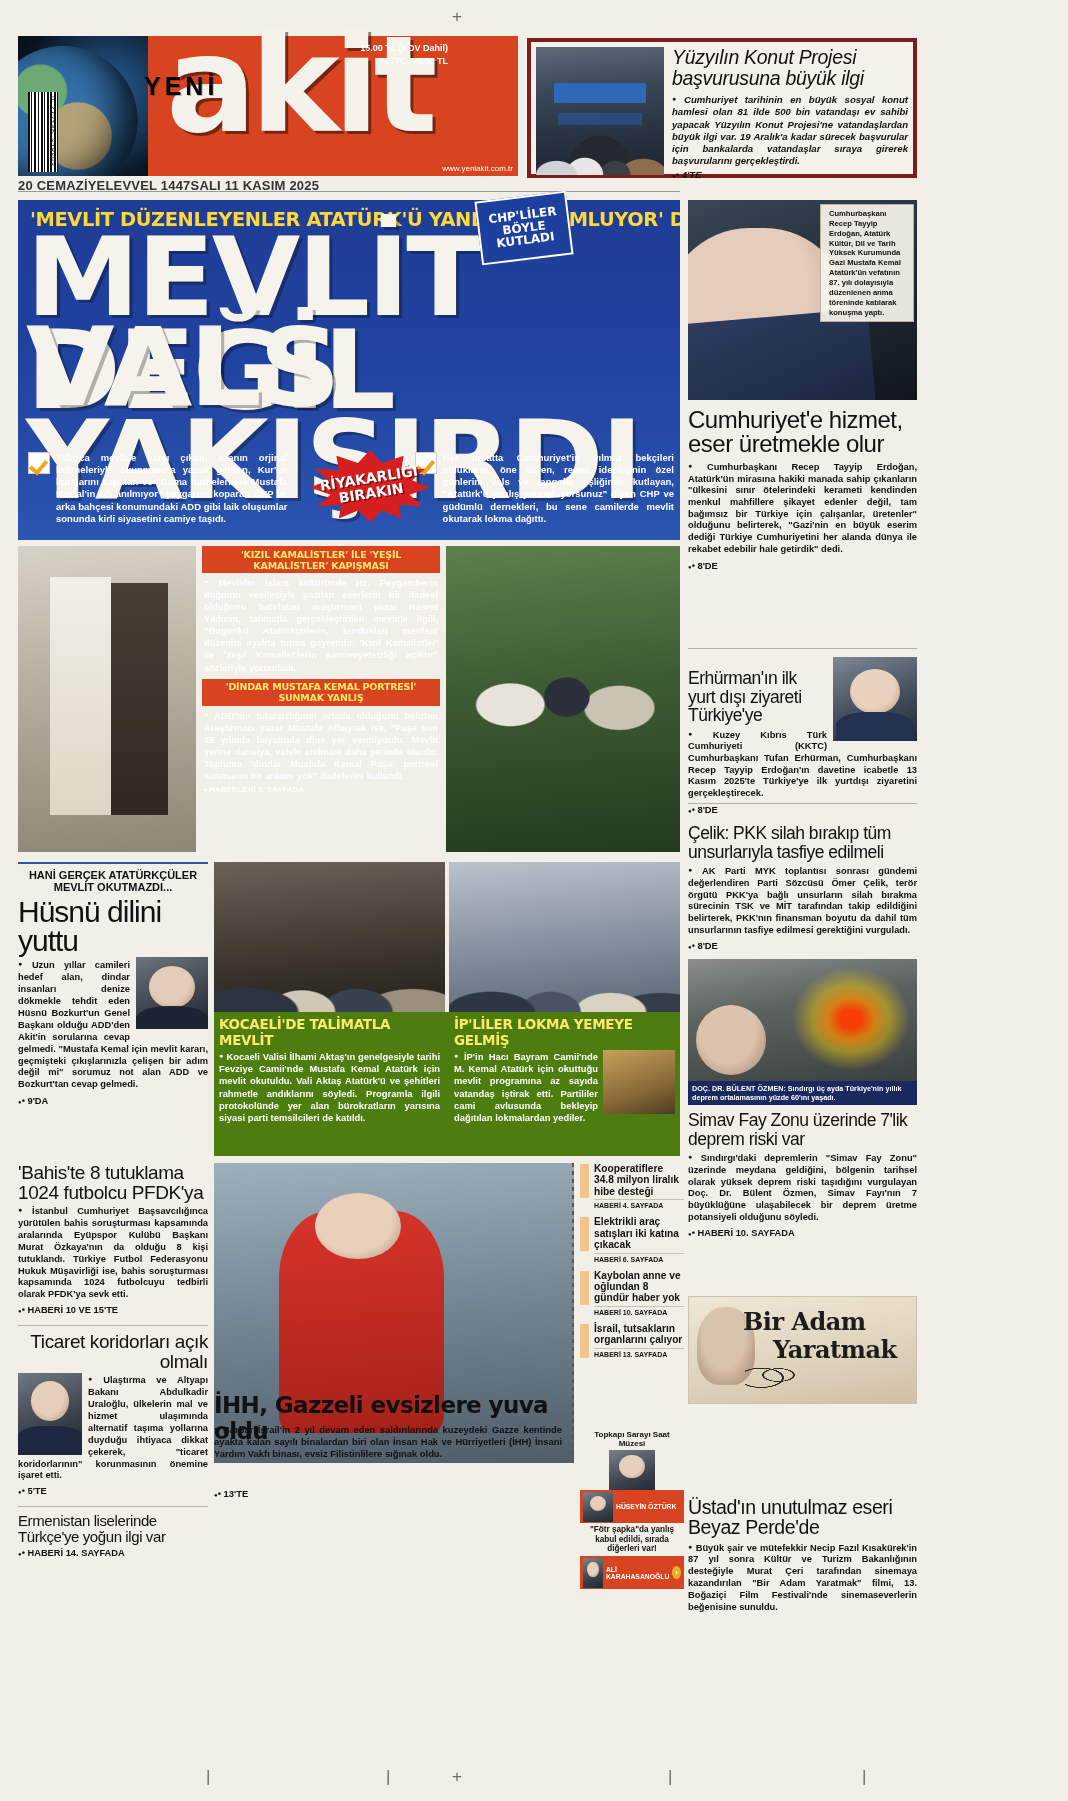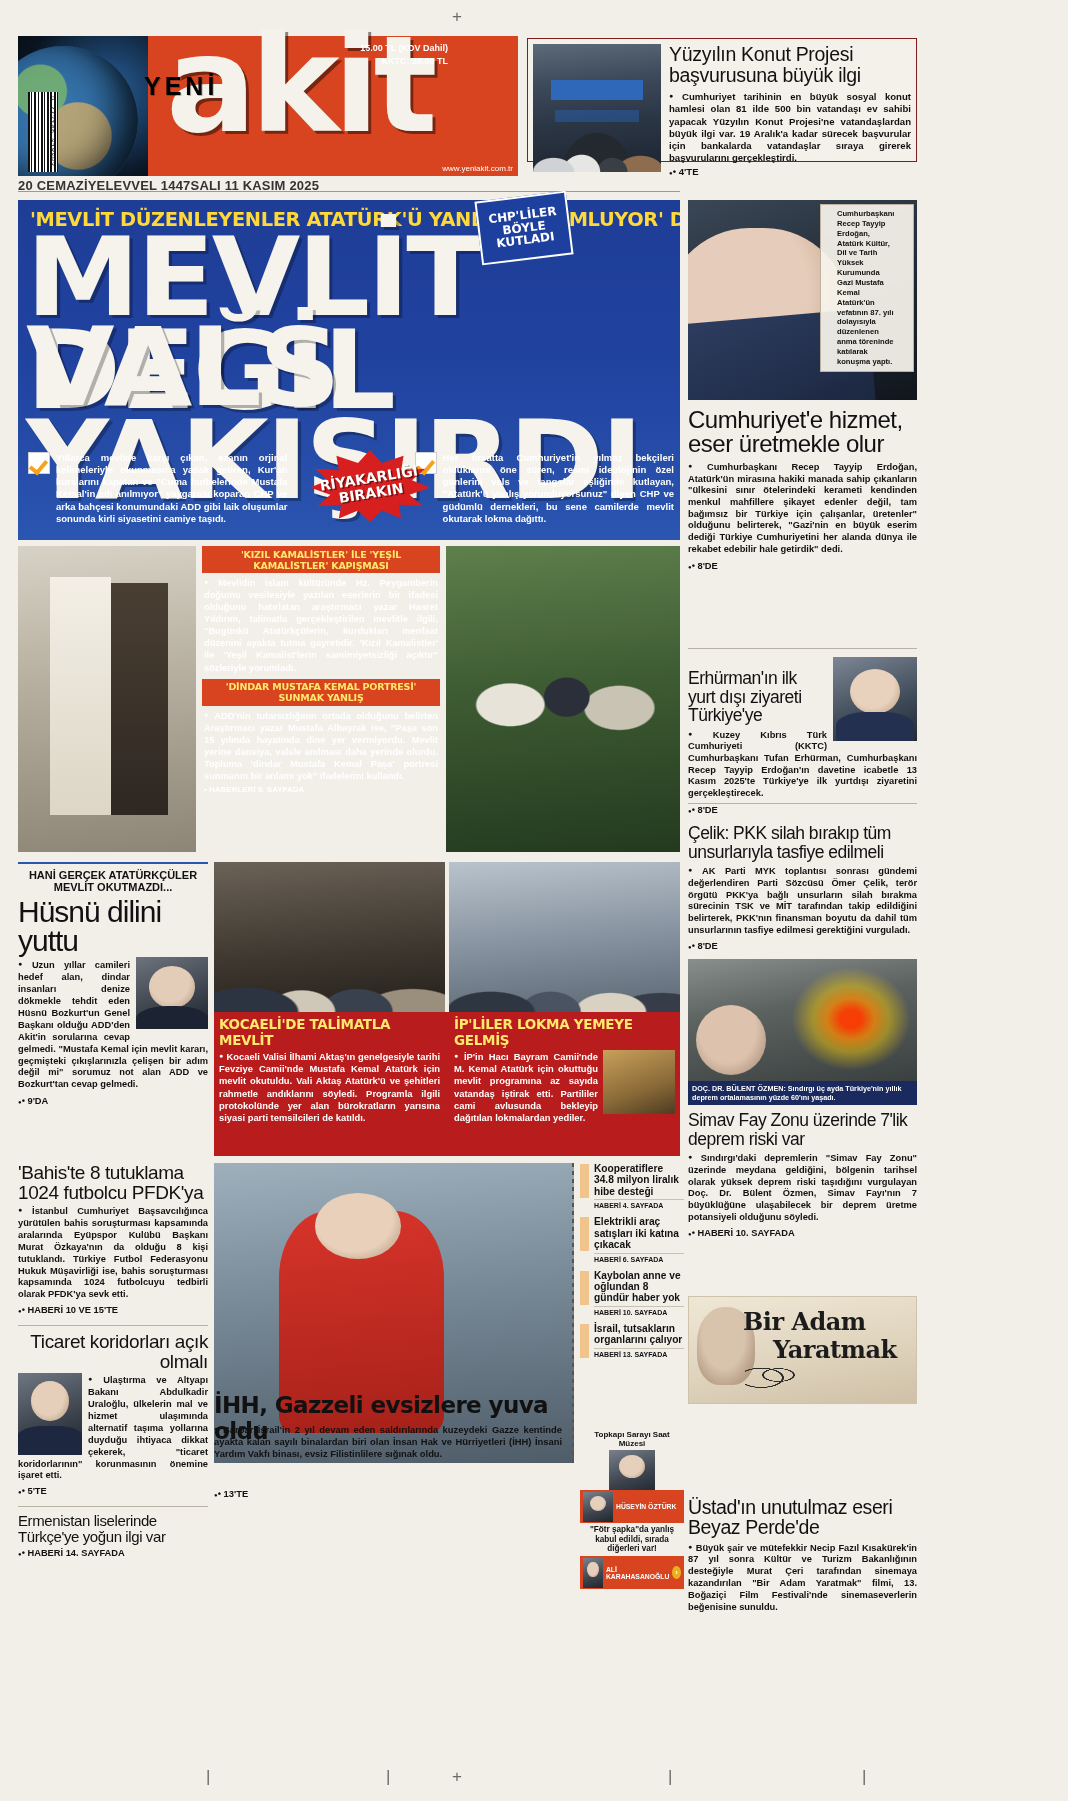--- a/index.html
+++ b/index.html
@@ -61,22 +61,22 @@
   }
 
   .dateline {
     position:absolute; left:18px; top:178px; width:662px; height:14px;
     border-bottom:1.5px solid #9a9a9a; display:flex; justify-content:flex-start;
     font-size:13px; color:#333; font-weight:700; letter-spacing:.2px;
   }
 
   
   .teaser {
-    position:absolute; left:527px; top:38px; width:390px; height:124px;
-    border:1px solid #7f1d1d; background:#f4f1ea; padding:5px; display:flex; gap:8px;
+    position:absolute; left:527px; top:38px; width:390px; height:140px;
+    border:4px solid #7f1d1d; background:#f4f1ea; padding:5px; display:flex; gap:8px;font-style:italic;
   }
   .teaser-photo {
     width:128px; height:128px; flex:0 0 128px;
     background:linear-gradient(175deg,#5d6a78 0%,#3d4a5b 30%,#2b3645 60%,#1d2430 100%);
     position:relative; overflow:hidden;
   }
   .teaser-photo::before{
     content:""; position:absolute; left:14%; top:28%; width:72%; height:16%;
     background:#2f68b8; box-shadow:0 26px 0 -4px rgba(40,90,160,.6);
   }
@@ -159,21 +159,21 @@
     content:""; position:absolute; left:-26px; top:28px; width:190px; height:200px;
     border-radius:46% 46% 40% 40%;
     background:radial-gradient(ellipse at 42% 32%, #e6cdbb 0 42%, #c9a991 70%, #8e6f5d 100%);
   }
   .erd-photo::after{
     content:""; position:absolute; left:-46px; bottom:-10px; width:230px; height:92px;
     background:linear-gradient(160deg,#2f3f63 0%,#1c2740 100%);
     transform:rotate(-5deg);
   }
   .erd-cap {
-    position:absolute; left:820px; top:204px; width:94px; padding:4px 16px;
+    position:absolute; left:820px; top:204px; width:94px; padding:4px 8px;
     background:rgba(248,244,236,.93); border:1px solid #bdb2a2;
     font-size:7.6px; line-height:1.3; font-weight:700; color:#111; z-index:4;
   }
 
   
   .rcol { position:absolute; left:688px; width:229px; }
   .r-h {
     font-size:24px; line-height:1.02; color:#111; letter-spacing:-.5px; font-weight:400;
   }
   .r-h.small { font-size:17.5px; line-height:1.06;margin-top:20px; }
@@ -321,21 +321,21 @@
   }
   .bp-p2 { width:231px; height:150px; background:linear-gradient(175deg,#b9c3cc 0%,#8894a1 50%,#5b6874 100%); position:relative; overflow:hidden;}
   .bp-p2::after{
     content:""; position:absolute; left:0; bottom:0; width:100%; height:58%;
     background:
       radial-gradient(ellipse at 18% 100%, #2e3642 0 16%, transparent 17%),
       radial-gradient(ellipse at 44% 100%, #4a5361 0 16%, transparent 17%),
       radial-gradient(ellipse at 70% 100%, #d9d2c2 0 15%, transparent 16%),
       radial-gradient(ellipse at 92% 100%, #363d49 0 15%, transparent 16%);
   }
-  .bp-blue { background:#b91c1c; display:flex; gap:4px; margin-top:0; height:144px;justify-content:center;}
+  .bp-blue { background:#4d7c0f; display:flex; gap:4px; margin-top:0; height:144px;justify-content:center;}
   .bp-half { width:231px; padding:4px 5px; color:#fff; }
   .bp-h { color:#ffe96a; font-weight:700; font-size:13.5px; letter-spacing:-.3px; font-family:"DejaVu Sans", sans-serif;}
   .bp-b { font-size:9.4px; line-height:1.3; font-weight:700; margin-top:3px; text-align:justify;}
   .bp-img-inset{
     float:right; width:72px; height:64px; margin:2px 0 2px 5px;
     background:linear-gradient(160deg,#c8a05a 0%,#8a6a38 60%,#4e3b22 100%);
   }
 
   
   .bl { position:absolute; left:18px; top:1163px; width:190px; }

